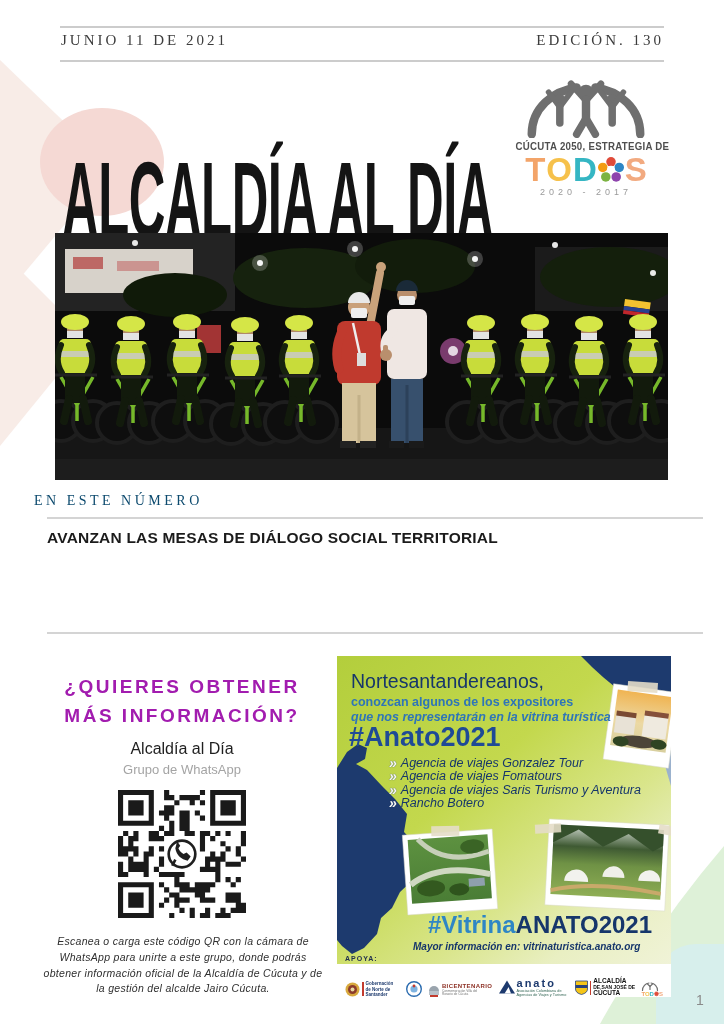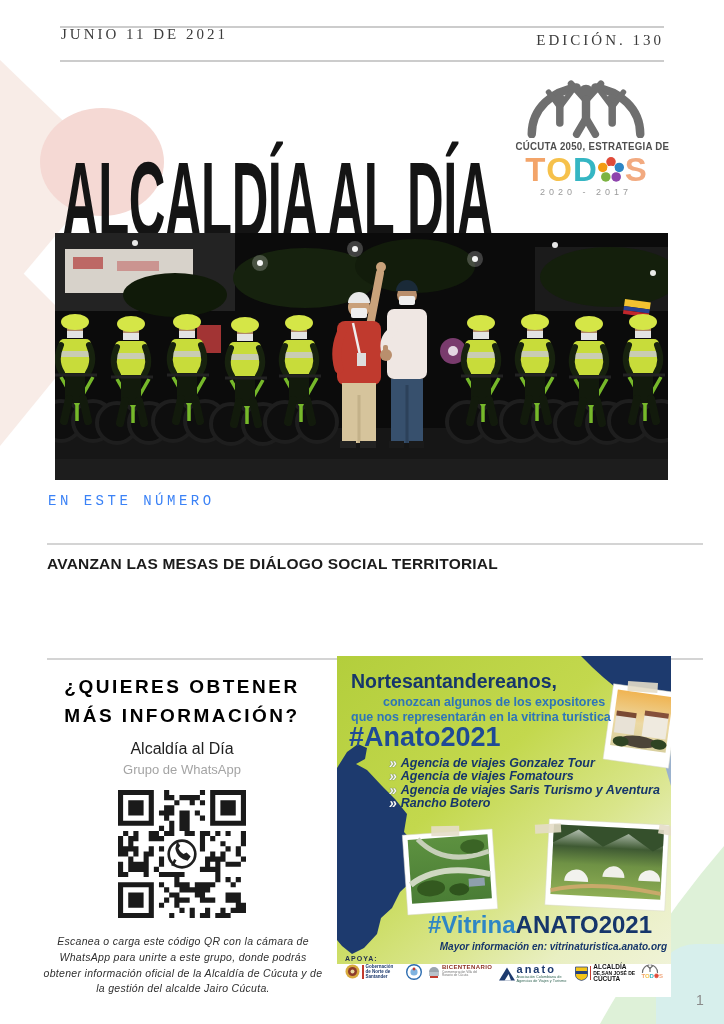--- a/index.html
+++ b/index.html
@@ -27,61 +27,61 @@
   .t-t{color:#f3a469;} .t-o{color:#f6c14b;} .t-d{color:#35b6c3;} .t-s{color:#f2aa80;}
   .brand-years{font-size:9px;color:#9a9a9a;letter-spacing:4px;margin-top:1px;}
   .subtitle{position:absolute;left:60px;top:195px;width:604px;z-index:2;text-align:center;
             font-family:"DejaVu Serif",serif;font-style:italic;font-weight:bold;
             font-size:16px;letter-spacing:0.6px;color:#2c2c2c;}
 
   
   .photo{position:absolute;left:55px;top:233px;width:613px;height:247px;z-index:2;background:#0b0b0b;}
 
   
-  .toc-label{position:absolute;left:48px;top:493px;z-index:2;font-family:Liberation Mono, monospace;
-             font-size:14px;letter-spacing:3.5px;color:#3b82f6;}
+  .toc-label{position:absolute;left:34px;top:493px;z-index:2;font-family:Liberation Serif, serif;
+             font-size:14px;letter-spacing:3.5px;color:#0c4a6e;}
   .columns{position:absolute;left:47px;top:517px;width:656px;z-index:2;display:flex;gap:14px;}
   .col{flex:1;border-top:2px solid #d4d4d4;border-bottom:2px solid #d4d4d4;height:117px;
-       padding-top:8px;box-sizing:border-box;margin-top:26px;}
+       padding-top:8px;box-sizing:border-box;}
   .headline{font-size:15.5px;font-weight:800;line-height:1.45;letter-spacing:0.2px;color:#1b1b1b;}
 
   
   .info-head{position:absolute;left:36px;top:672px;width:292px;z-index:2;text-align:center;
-             font-size:19px;font-weight:800;letter-spacing:2.5px;line-height:1.55;color:#000000;}
+             font-size:19px;font-weight:800;letter-spacing:2.5px;line-height:1.55;color:#a21caf;}
   .wa-title{position:absolute;left:36px;top:740px;width:292px;z-index:2;text-align:center;
             font-size:16px;color:#1f1f1f;}
   .wa-sub{position:absolute;left:36px;top:762px;width:292px;z-index:2;text-align:center;
           font-size:13px;color:#a4a4a4;}
   .qr-wrap{position:absolute;left:118px;top:790px;z-index:2;}
   .caption{position:absolute;left:40px;top:934px;width:286px;z-index:2;text-align:center;
            font-style:italic;font-size:10.5px;letter-spacing:0.3px;line-height:1.5;color:#2f2f2f;}
   .caption b{font-weight:normal;}
 
   
   .poster{position:absolute;left:337px;top:656px;width:334px;height:341px;z-index:2;overflow:hidden;
           background:linear-gradient(140deg,#b3ce3c 0%,#c3d84d 38%,#d9e58a 62%,#e9efc2 78%,#f2f4de 100%);}
   .poster .bgart{position:absolute;left:0;top:0;z-index:0;}
-  .p-title{position:absolute;left:14px;top:14px;z-index:3;font-size:19.5px;font-weight:700;color:#16366b;}
-  .p-line2{position:absolute;left:14px;top:39px;z-index:3;font-size:12.5px;font-weight:bold;color:#2e75b8;margin-left:32px;}
-  .p-line3{position:absolute;left:14px;top:54px;z-index:3;font-size:12.5px;font-weight:bold;color:#2e75b8;}
+  .p-title{position:absolute;left:14px;top:14px;z-index:3;font-size:19.5px;font-weight:400;color:#16366b;}
+  .p-line2{position:absolute;left:14px;top:39px;z-index:3;font-size:12.5px;font-weight:bold;color:#2e75b8;}
+  .p-line3{position:absolute;left:14px;top:54px;z-index:3;font-size:12.5px;font-weight:bold;color:#2e75b8;font-style:italic;}
   .p-hash{position:absolute;left:12px;top:66px;z-index:3;font-size:27px;font-weight:800;color:#1f4a96;}
   .p-list{position:absolute;left:52px;top:100px;z-index:3;}
   .p-row{display:flex;align-items:center;height:13.5px;}
   .chev{font-size:14px;font-weight:bold;font-style:italic;color:#fafaf2;
         text-shadow:0 0 1px #1d3a6e;margin-right:4px;line-height:1;}
-  .p-item{font-size:12.5px;font-weight:bold;font-style:italic;color:#16366b;white-space:nowrap;}
+  .p-item{font-size:12.5px;font-weight:normal;font-style:italic;color:#16366b;white-space:nowrap;}
   .p-hash2{position:absolute;left:76px;top:255px;width:254px;z-index:3;text-align:center;
            font-size:24px;font-weight:800;white-space:nowrap;}
   .p-hash2 .pt1{color:#2e86c5;} .p-hash2 .pt2{color:#16366b;}
-  .p-info{position:absolute;left:76px;top:285px;width:254px;z-index:3;text-align:right;
+  .p-info{position:absolute;left:76px;top:285px;width:254px;z-index:3;text-align:left;
           font-size:10px;font-weight:bold;font-style:italic;color:#16366b;white-space:nowrap;}
   .p-apoya{position:absolute;left:8px;top:299px;z-index:3;font-size:7px;font-weight:bold;
            letter-spacing:1px;color:#22314d;}
   .p-band{position:absolute;left:0;bottom:0;width:334px;height:33px;z-index:2;background:#ffffff;
-          display:flex;align-items:flex-start;justify-content:space-between;padding:0 8px;box-sizing:border-box;}
+          display:flex;align-items:flex-end;justify-content:space-between;padding:0 8px;box-sizing:border-box;}
   .logo-item{display:flex;align-items:center;gap:2px;}
   .logo-txt{font-size:4.5px;font-weight:bold;color:#1d3a6e;line-height:1.15;}
   .logo-div{width:1.5px;height:14px;background:#c23b2e;}
   .anato-word{font-size:11px;font-weight:bold;color:#1d3a6e;letter-spacing:2px;line-height:1;}
   .anato-sub{font-size:3.8px;color:#365;line-height:1.1;}
   .bic-word{font-size:6px;font-weight:bold;color:#8c2f23;line-height:1.1;letter-spacing:0.4px;}
   .bic-sub{font-size:3.2px;color:#777;line-height:1.1;}
   .alc-txt{font-size:5px;font-weight:800;color:#111;line-height:1.05;}
   .alc-txt .big{font-size:6.5px;}
   .todos-mini{font-size:6px;font-weight:bold;line-height:1;}
@@ -95,21 +95,21 @@
 
   <svg class="decor" viewBox="0 0 724 1024">
     <path d="M0 60 L112 168 L0 302 Z" fill="#f8ece7"></path>
     <path d="M0 250 L88 338 L0 446 Z" fill="#f8ece7"></path>
     <ellipse cx="102" cy="162" rx="62" ry="54" fill="#f5d9d4"></ellipse>
     <path d="M724 846 Q676 902 638 962 Q614 998 600 1024 L724 1024 Z" fill="#def1d8"></path>
     <rect x="656" y="944" width="130" height="130" rx="40" fill="#d7efec"></rect>
   </svg>
 
   <div class="rule" style="top:26px"></div>
-  <div class="hdr-txt" style="left:61px;top:26px">JUNIO 11 DE 2021</div>
+  <div class="hdr-txt" style="left:61px;top:32px">JUNIO 11 DE 2021</div>
   <div class="hdr-txt" style="right:60px;top:32px;left:auto">EDICIÓN. 130</div>
   <div class="rule" style="top:60px"></div>
 
   <h1 class="title">ALCALDÍA AL DÍA</h1>
 
   <div class="brand">
     <svg width="132" height="58" viewBox="0 0 140 62" style="margin:0 auto">
       <g stroke="#6f6f6f" stroke-linecap="round" fill="none">
         <path d="M12 58 C12 30 34 12 60 8" stroke-width="9"></path>
         <path d="M128 58 C128 30 106 12 80 8" stroke-width="9"></path>

